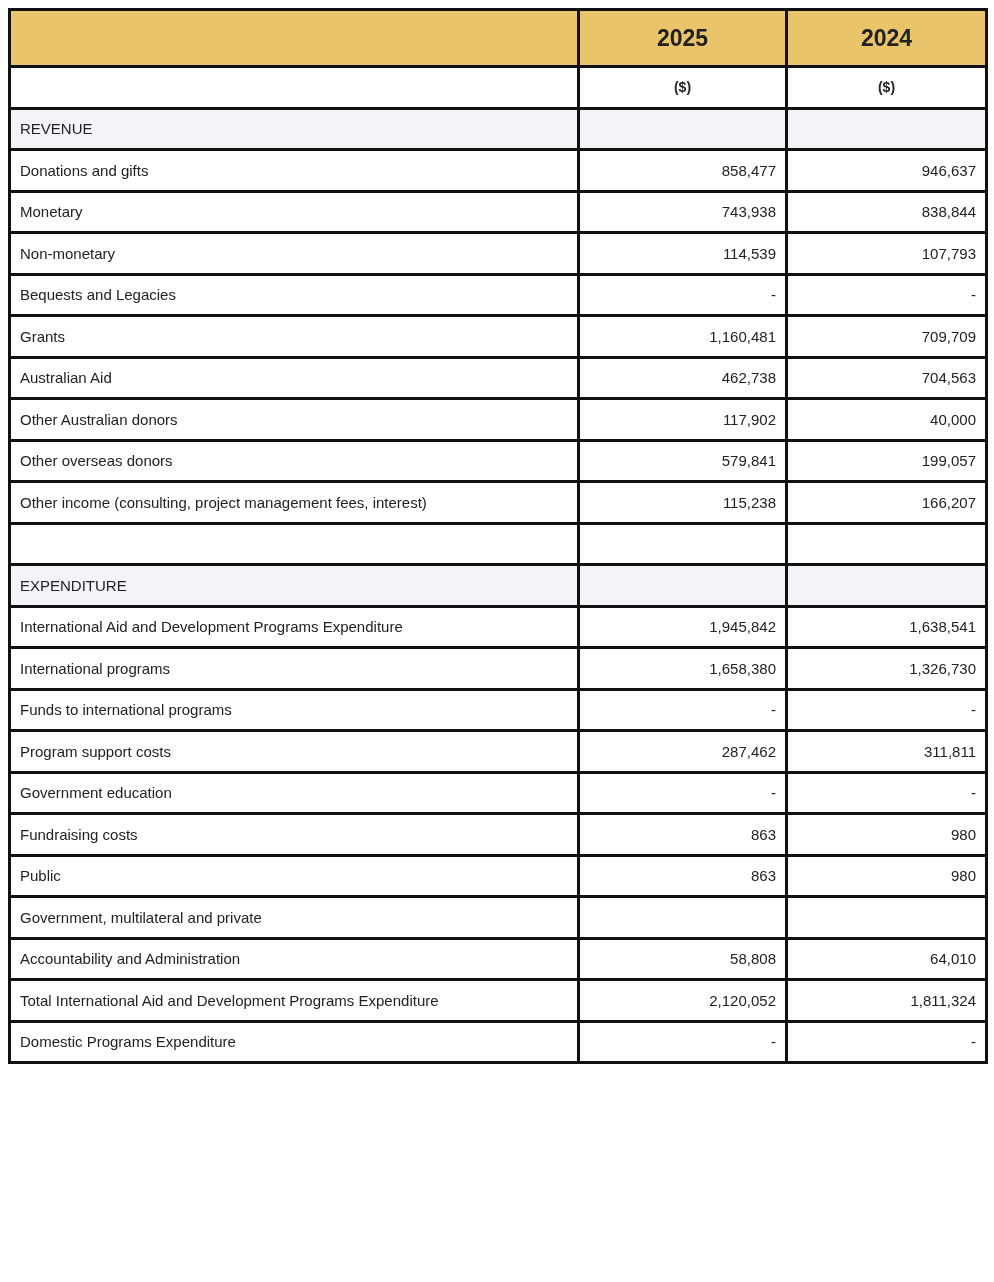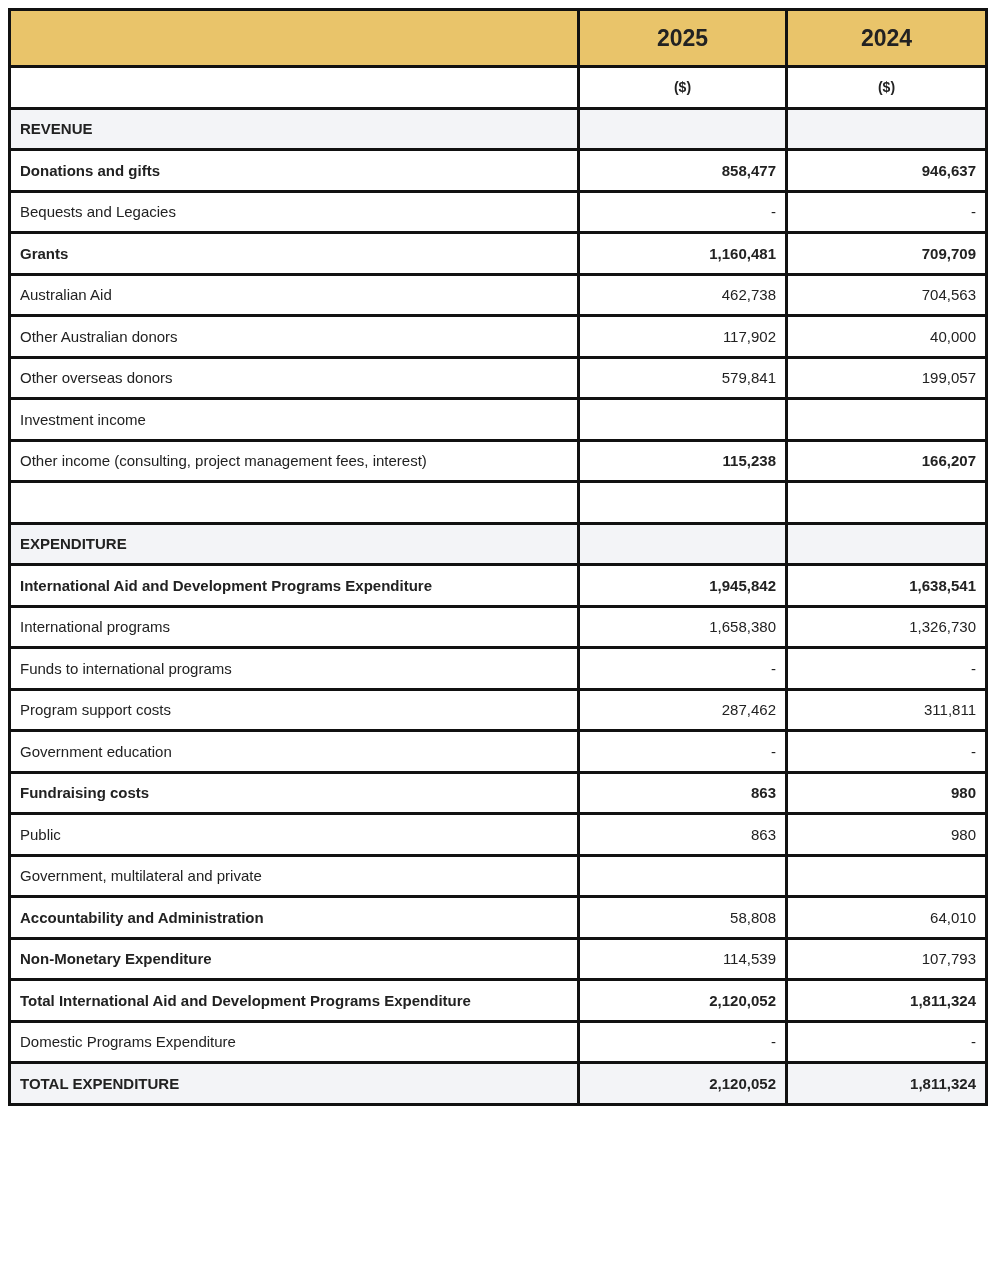--- a/index.html
+++ b/index.html
@@ -26,21 +26,21 @@
       height: 57px;
       font-size: 23px;
       font-weight: bold;
       text-align: center;
       color: #222222;
     }
     tr.units td { height: 41.5px; font-size: 14px; font-weight: bold; text-align: center; }
     tr.row td { height: 41.5px; }
     tr.row td.num { text-align: right; }
     tr.section td, tr.total td { background: #f3f4f7; }
-    .bold { font-weight: bold; }
+    .bold { font-weight: normal; }
   </style>
 </head>
 <body>
 
 <table class="fin">
   <colgroup>
     <col class="c-label">
     <col class="c-y1">
     <col class="c-y2">
   </colgroup>
@@ -61,20 +61,30 @@
         <td class="bold">REVENUE</td>
         <td class="num"></td>
         <td class="num"></td>
       </tr>
       <tr class="row">
         <td class="bold">Donations and gifts</td>
         <td class="num bold">858,477</td>
         <td class="num bold">946,637</td>
       </tr>
       <tr class="row">
+        <td>Monetary</td>
+        <td class="num">743,938</td>
+        <td class="num">838,844</td>
+      </tr>
+      <tr class="row">
+        <td>Non-monetary</td>
+        <td class="num">114,539</td>
+        <td class="num">107,793</td>
+      </tr>
+      <tr class="row">
         <td>Bequests and Legacies</td>
         <td class="num">-</td>
         <td class="num">-</td>
       </tr>
       <tr class="row">
         <td class="bold">Grants</td>
         <td class="num bold">1,160,481</td>
         <td class="num bold">709,709</td>
       </tr>
       <tr class="row">
@@ -84,25 +94,20 @@
       </tr>
       <tr class="row">
         <td>Other Australian donors</td>
         <td class="num">117,902</td>
         <td class="num">40,000</td>
       </tr>
       <tr class="row">
         <td>Other overseas donors</td>
         <td class="num">579,841</td>
         <td class="num">199,057</td>
-      </tr>
-      <tr class="row">
-        <td>Investment income</td>
-        <td class="num"></td>
-        <td class="num"></td>
       </tr>
       <tr class="row">
         <td>Other income (consulting, project management fees, interest)</td>
         <td class="num bold">115,238</td>
         <td class="num bold">166,207</td>
       </tr>
       <tr class="row">
         <td></td>
         <td class="num"></td>
         <td class="num"></td>
@@ -151,33 +156,23 @@
         <td>Government, multilateral and private</td>
         <td class="num"></td>
         <td class="num"></td>
       </tr>
       <tr class="row">
         <td class="bold">Accountability and Administration</td>
         <td class="num">58,808</td>
         <td class="num">64,010</td>
       </tr>
       <tr class="row">
-        <td class="bold">Non-Monetary Expenditure</td>
-        <td class="num">114,539</td>
-        <td class="num">107,793</td>
-      </tr>
-      <tr class="row">
         <td class="bold">Total International Aid and Development Programs Expenditure</td>
         <td class="num bold">2,120,052</td>
         <td class="num bold">1,811,324</td>
       </tr>
       <tr class="row">
         <td>Domestic Programs Expenditure</td>
         <td class="num">-</td>
         <td class="num">-</td>
       </tr>
-      <tr class="row total">
-        <td class="bold">TOTAL EXPENDITURE</td>
-        <td class="num bold">2,120,052</td>
-        <td class="num bold">1,811,324</td>
-      </tr>
     </tbody>
 </table>
 
 </body></html>

